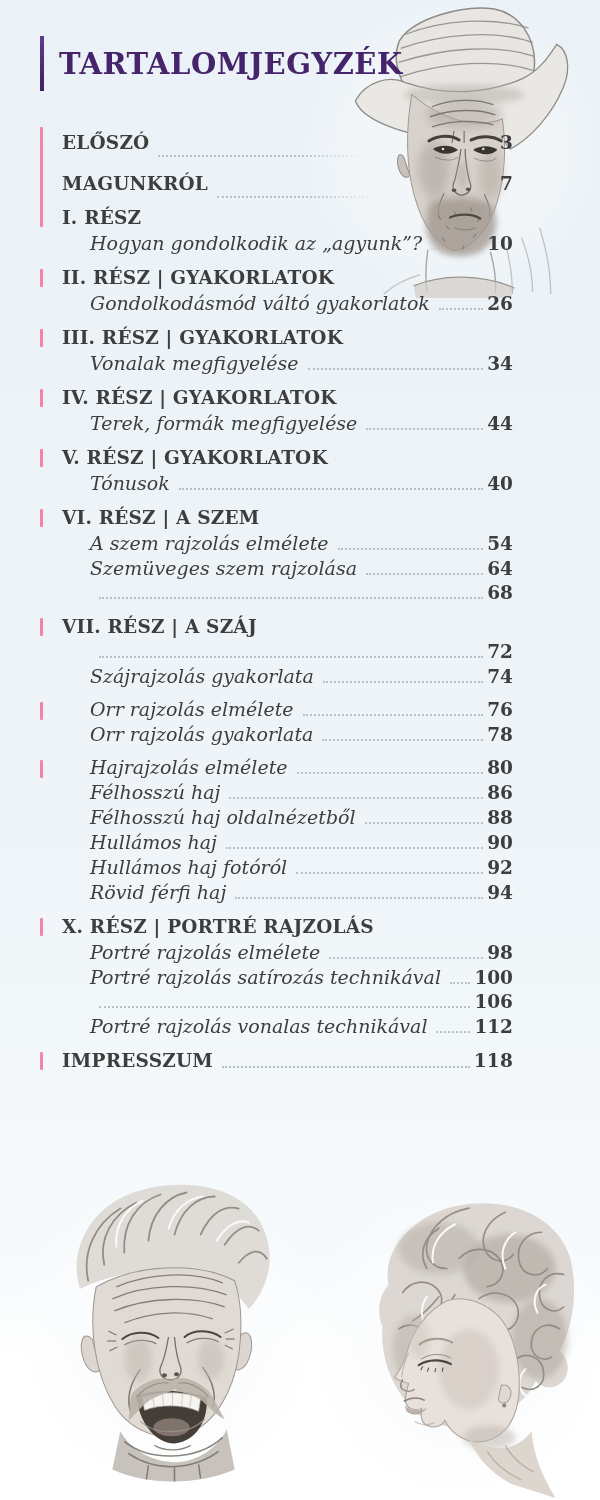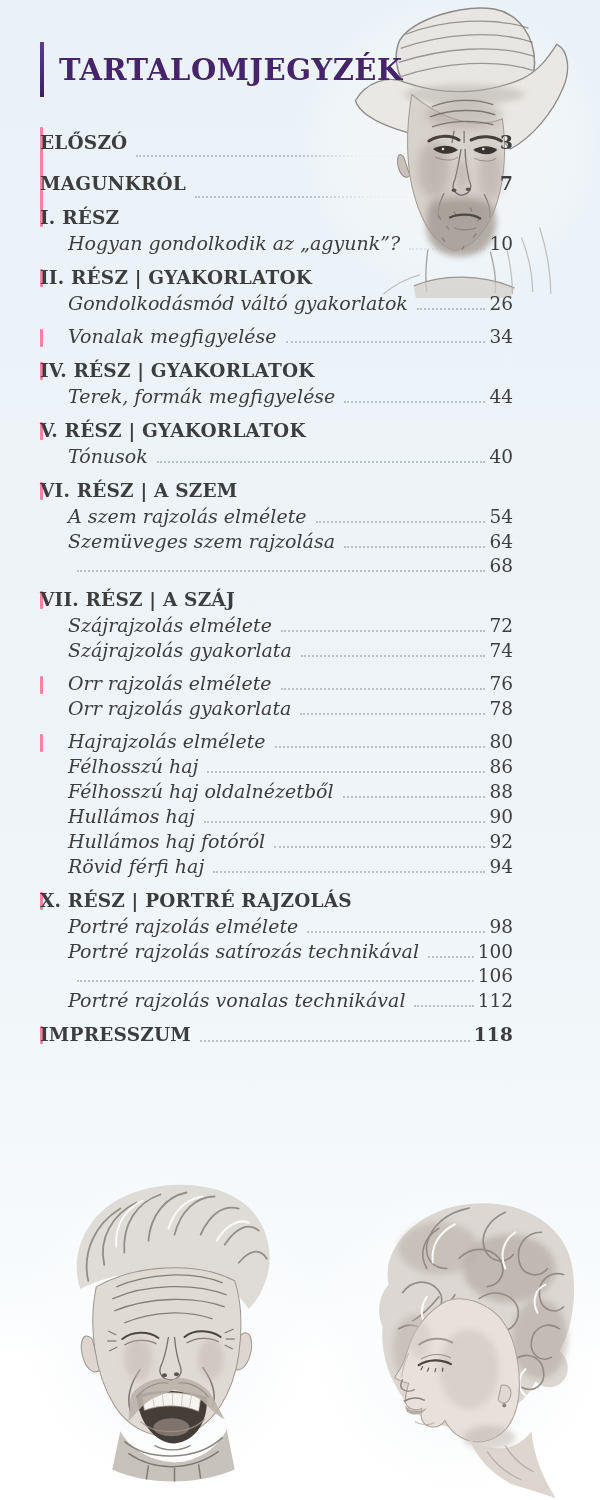--- a/index.html
+++ b/index.html
@@ -8,35 +8,35 @@
     --text:#3d3d3d;
     --dots:#b9c0c6;
   }
   html,body{margin:0;padding:0;}
   body{
     width:600px;height:1500px;position:relative;overflow:hidden;
     background:linear-gradient(180deg,#ebf2f7 0%,#eef4f8 55%,#f6fafc 84%,#ffffff 91%,#ffffff 100%);
     font-family:"DejaVu Serif","Liberation Serif",serif;
   }
   
-  .hdr{position:absolute;left:40px;top:42px;display:flex;align-items:center;z-index:3;}
+  .hdr{position:absolute;left:40px;top:36px;display:flex;align-items:center;z-index:3;}
   .title-accent{width:4px;height:55px;background:linear-gradient(#5b3e8e,#3c2060);margin-right:15px;}
   h1{margin:0;font-size:29px;font-weight:700;color:var(--purple);letter-spacing:.5px;white-space:nowrap;}
   
   .toc{position:absolute;left:40px;top:122px;width:473px;}
-  .section{position:relative;margin-bottom:8px;}
+  .section{position:relative;padding-left:22px;margin-bottom:8px;}
   .bar{position:absolute;left:0;top:5px;width:2.5px;height:18px;background:var(--pink);border-radius:1px;}
   .section.tall .bar{height:100px;}
   .row{display:flex;align-items:baseline;color:var(--text);}
   .row.main{font-size:18.5px;font-weight:600;line-height:27px;letter-spacing:.2px;}
   .row.main.lg{line-height:41px;}
   .row.sub{font-size:19px;font-style:italic;line-height:24px;padding-left:28px;text-align:center;}
   .label{position:relative;z-index:4;white-space:nowrap;}
   .dots{flex:1;align-self:flex-end;border-bottom:2px dotted var(--dots);margin:0 4px 6px 9px;min-width:12px;}
-  .pagenum{position:relative;z-index:5;font-style:normal;font-weight:400;font-size:18.5px;}
+  .pagenum{position:relative;z-index:5;font-style:normal;font-weight:700;font-size:18.5px;}
   .row.main .pagenum{font-weight:600;}
   
   figure{margin:0;padding:0;position:absolute;z-index:2;pointer-events:none;}
   .fig-top{left:293px;top:-4px;width:306px;height:302px;}
   .fig-left{left:28px;top:1168px;width:286px;height:332px;}
   .fig-right{left:318px;top:1188px;width:282px;height:314px;}
   figure svg{width:100%;height:100%;display:block;}
 </style>
 </head>
 <body>
@@ -74,20 +74,23 @@
         <span class="label">II. RÉSZ | GYAKORLATOK</span>
       </div>
       <div class="row sub">
         <span class="label">Gondolkodásmód váltó gyakorlatok</span>
         <span class="dots"></span>
         <span class="pagenum">26</span>
       </div>
     </div>
     <div class="section">
       <span class="bar"></span>
+      <div class="row main">
+        <span class="label">III. RÉSZ | GYAKORLATOK</span>
+      </div>
       <div class="row sub">
         <span class="label">Vonalak megfigyelése</span>
         <span class="dots"></span>
         <span class="pagenum">34</span>
       </div>
     </div>
     <div class="section">
       <span class="bar"></span>
       <div class="row main">
         <span class="label">IV. RÉSZ | GYAKORLATOK</span>
@@ -128,21 +131,20 @@
         <span class="dots"></span>
         <span class="pagenum">68</span>
       </div>
     </div>
     <div class="section">
       <span class="bar"></span>
       <div class="row main">
         <span class="label">VII. RÉSZ | A SZÁJ</span>
       </div>
       <div class="row sub">
-        <span class="label">Szájrajzolás elmélete</span>
         <span class="dots"></span>
         <span class="pagenum">72</span>
       </div>
       <div class="row sub">
         <span class="label">Szájrajzolás gyakorlata</span>
         <span class="dots"></span>
         <span class="pagenum">74</span>
       </div>
     </div>
     <div class="section">

